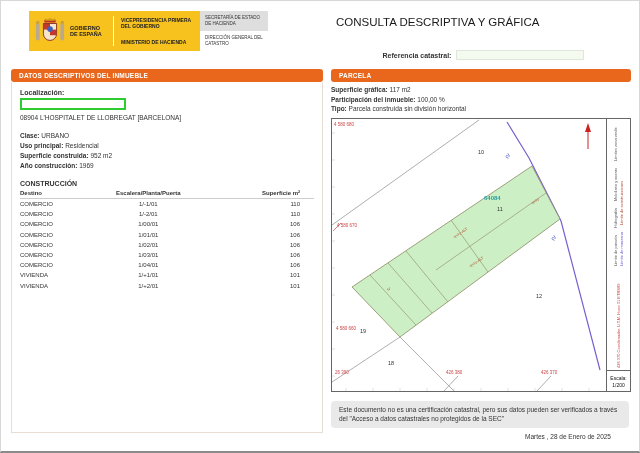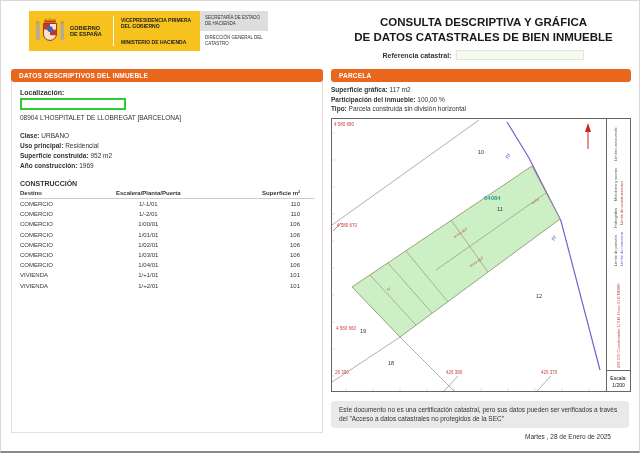--- a/index.html
+++ b/index.html
@@ -17,22 +17,22 @@
   .logo-divider { width:1px; background:#fff; margin:3px 1px; }
   .vice-col { width:76px; display:flex; flex-direction:column; justify-content:space-between;
               padding:4px 2px; }
   .vice-col div { font-size:5px; font-weight:bold; color:#222; line-height:6px; }
   .hdr-right-col { width:68px; display:flex; flex-direction:column; }
   .gray-box { flex:1; background:#DEDEDE; font-size:4.5px; line-height:5.5px;
               color:#333; padding:4px 5px; }
   .white-box { flex:1; background:#fff; font-size:4.5px; line-height:5.5px;
                color:#333; padding:4px 5px; }
 
-  .doc-title { position:absolute; left:335px; top:14px; width:295px; text-align:center;
-               font-weight:bold; font-size:11.5px; color:#1a1a1a; line-height:15px; }
+  .doc-title { position:absolute; left:335px; top:14px; width:295px; text-align:left;
+               font-weight:normal; font-size:11.5px; color:#1a1a1a; line-height:15px; }
   .ref-row { position:absolute; left:335px; top:49px; width:295px; display:flex;
              justify-content:center; align-items:center; gap:5px; }
   .ref-label { font-size:7px; font-weight:bold; color:#333; }
   .ref-box { width:128px; height:10px; background:#f4faf0; border:1px solid #dde8d8; }
 
   
   .orange-bar { position:absolute; height:13px; background:#E8671D; border-radius:3px;
                 color:#fff; font-weight:bold; font-size:6.5px; line-height:13px;
                 padding-left:8px; letter-spacing:.2px; }
   #bar-inmueble { left:10px; top:68px; width:312px; }
@@ -111,21 +111,20 @@
       </div>
     </div>
     <div class="hdr-right-col">
       <div class="gray-box">SECRETARÍA DE ESTADO DE HACIENDA</div>
       <div class="white-box">DIRECCIÓN GENERAL DEL CATASTRO</div>
     </div>
   </div>
 
   <div class="doc-title">
     <div>CONSULTA DESCRIPTIVA Y GRÁFICA</div>
-    <div>DE DATOS CATASTRALES DE BIEN INMUEBLE</div>
   </div>
   <div class="ref-row">
     <span class="ref-label">Referencia catastral:</span>
     <span class="ref-box"></span>
   </div>
 
   <div id="bar-inmueble" class="orange-bar">DATOS DESCRIPTIVOS DEL INMUEBLE</div>
   <div id="bar-parcela" class="orange-bar">PARCELA</div>
 
   <div class="left-panel">

